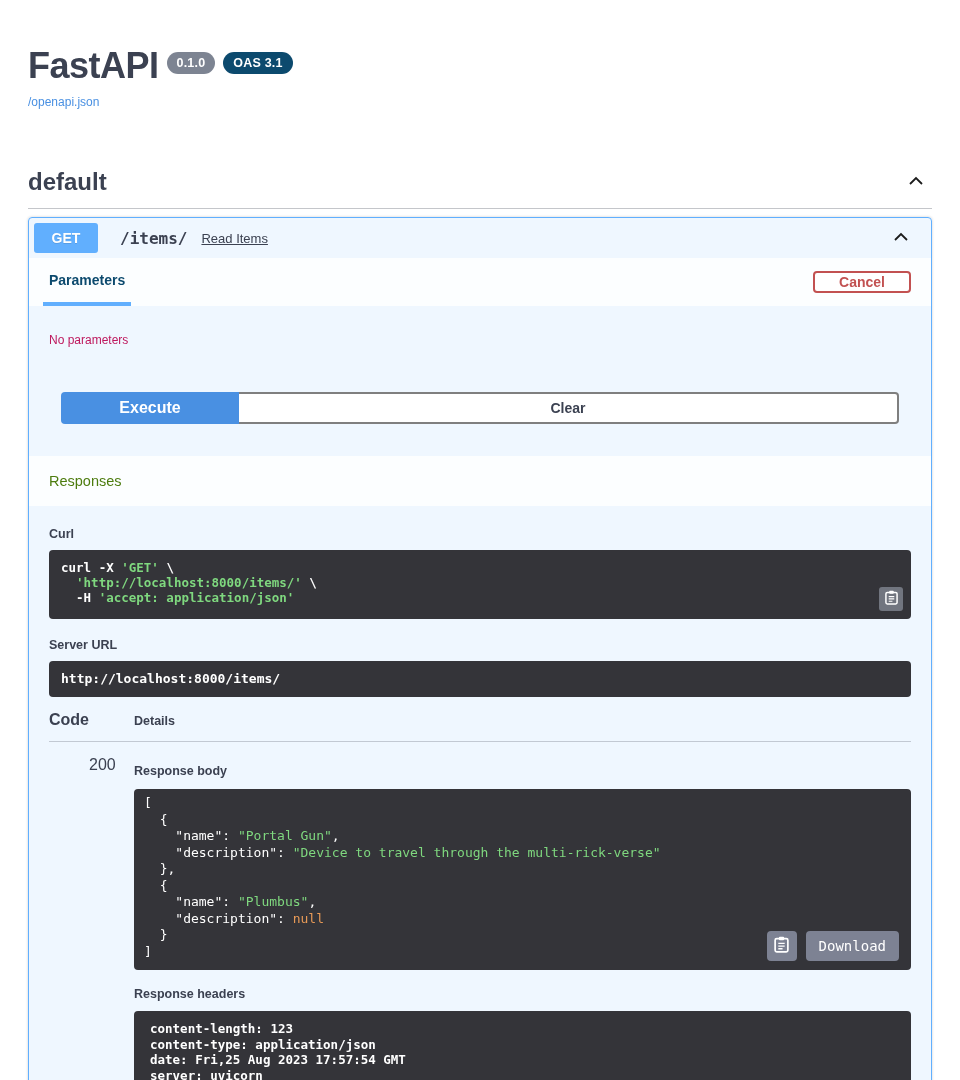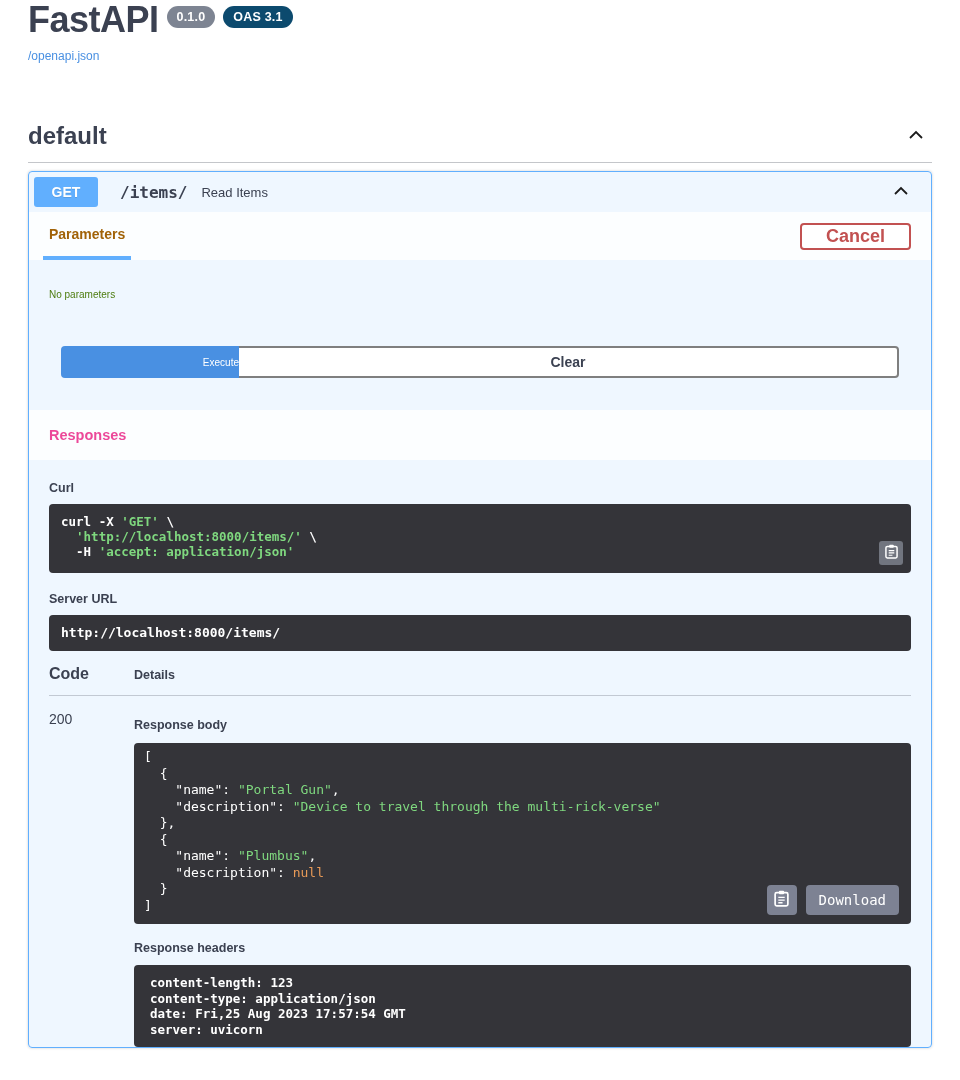--- a/index.html
+++ b/index.html
@@ -1,21 +1,21 @@
 <!DOCTYPE html>
 <html><head>
 <meta charset="utf-8">
 <style>
   * { margin: 0; padding: 0; box-sizing: border-box; }
   html, body { width: 960px; height: 1080px; overflow: hidden; background: #ffffff; }
   body { font-family: "Liberation Sans", "DejaVu Sans", sans-serif; color: #3b4151; }
   .page { width: 904px; margin-left: 28px; }
 
   
-  .info { }
+  .info { padding-top: 46px; }
   .title-row { display: flex; align-items: flex-start; gap: 8px; }
   .api-title { font-size: 36px; font-weight: bold; color: #3b4151; line-height: 40px; letter-spacing: -0.5px; }
   .badge { display: inline-block; font-size: 12.5px; font-weight: bold; color: #fff; border-radius: 57px;
            padding: 4px 10px; margin-top: 6px; letter-spacing: 0.2px; }
   .badge.version { background: #7d8492; }
   .badge.oas { background: #0c4a6e; }
   .spec-link { display: inline-block; margin-top: 9px; font-size: 12px; color: #4990e2; text-decoration: none; }
 
   
   .tag-header { margin-top: 58px; display: flex; align-items: center; justify-content: space-between;
@@ -25,45 +25,45 @@
 
   
   .opblock { margin-top: 8px; border: 1px solid #61affe; border-radius: 4px;
              background: rgba(97,175,254,.1); box-shadow: 0 0 3px rgba(0,0,0,.19); }
   .opblock-summary { display: flex; align-items: center; padding: 5px 14px 5px 5px; cursor: pointer; }
   .method-badge { background: #61affe; color: #fff; font-weight: bold; font-size: 14px;
                   width: 64px; text-align: center; padding: 7px 0; border-radius: 3px;
                   text-shadow: 0 1px 0 rgba(0,0,0,.1); }
   .op-path { font-family: "DejaVu Sans Mono", "Liberation Mono", monospace; font-weight: bold;
              font-size: 16px; color: #3b4151; margin-left: 22px; }
-  .op-summary-text { font-size: 13px; color: #3b4151; margin-left: 14px; }
+  .op-summary-text { font-size: 13px; color: #3b4151; margin-left: 14px; text-decoration: underline; }
   .opblock-summary .chevron-btn { margin-left: auto; }
 
   
   .tab-header { background: rgba(255,255,255,.8); height: 48px; display: flex; align-items: stretch;
                 padding: 0 20px; }
   .tab-item { display: flex; align-items: center; border-bottom: 4px solid #61affe; padding: 0 6px; margin-left: -6px; }
-  .tab-label { font-size: 14px; font-weight: bold; color: #a16207; }
+  .tab-label { font-size: 14px; font-weight: bold; color: #0c4a6e; }
   .cancel-btn { margin-left: auto; align-self: center; background: #fff; border: 2px solid #c25151;
-                color: #c25151; font-weight: bold; font-size: 18px; border-radius: 4px;
+                color: #c25151; font-weight: bold; font-size: 14px; border-radius: 4px;
                 padding: 1px 24px; cursor: pointer; font-family: inherit; }
 
   .no-params-section { padding: 24px 20px 0; }
-  .no-params-text { font-size: 10px; color: #4d7c0f; }
+  .no-params-text { font-size: 12px; color: #be185d; }
 
   
   .execute-row { display: flex; margin: 44px 32px 0; height: 32px; }
-  .execute-btn { flex: 0 0 178px; background: #4990e2; color: #fff; font-weight: normal; font-size: 10px;
-                 border: none; border-radius: 4px 0 0 4px; cursor: pointer; font-family: inherit; text-align: right; }
+  .execute-btn { flex: 0 0 178px; background: #4990e2; color: #fff; font-weight: bold; font-size: 16px;
+                 border: none; border-radius: 4px 0 0 4px; cursor: pointer; font-family: inherit; }
   .clear-btn { flex: 1; background: #fff; border: 2px solid #7f7f7f; border-left: none; color: #3b4151;
                font-weight: bold; font-size: 14px; border-radius: 0 4px 4px 0; cursor: pointer; font-family: inherit; }
   .execute-section-pad { height: 32px; }
 
   .responses-header { background: rgba(255,255,255,.8); padding: 16px 20px; }
-  .responses-header-label { font-size: 14.5px; font-weight: bold; color: #ec4899; }
+  .responses-header-label { font-size: 14.5px; font-weight: normal; color: #4d7c0f; }
 
   
   .responses-inner { padding: 18px 20px 0; }
   .small-label { font-size: 12.5px; font-weight: bold; color: #3b4151; }
 
   .code-block { background: #343439; border-radius: 4px; color: #fff; position: relative;
                 font-family: "DejaVu Sans Mono", "Liberation Mono", monospace; }
   pre { font-family: inherit; white-space: pre; }
 
   .curl-block { margin-top: 8px; padding: 10px 12px 14px; font-size: 12.5px; font-weight: bold; line-height: 15px; }
@@ -75,21 +75,21 @@
   .mt16 { margin-top: 16px; }
   .mt14 { margin-top: 14px; }
 
   .srv-table-head { display: flex; margin-top: 14px; align-items: baseline; }
   .col-code { flex: 0 0 85px; }
   .code-col-label { font-size: 16px; font-weight: bold; color: #3b4151; }
   .details-col-label { font-size: 12.5px; font-weight: bold; color: #3b4151; }
   .srv-hr { border: none; border-top: 1px solid rgba(59,65,81,.25); margin-top: 12px; }
 
   .response-row { display: flex; margin-top: 14px; }
-  .status-code { font-size: 14px; color: #3b4151; }
+  .status-code { font-size: 16px; color: #3b4151; margin-left: 40px; }
   .details-cell { flex: 1; min-width: 0; }
   .response-body-label { display: inline-block; margin-top: 8px; }
 
   .body-block { margin-top: 10px; padding: 6px 10px 10px; font-size: 13px; line-height: 16.5px; }
   .tok-w { color: #ffffff; }
   .tok-g { color: #7fd87f; }
   .tok-o { color: #e89a57; }
 
   .body-actions { position: absolute; right: 12px; bottom: 9px; display: flex; gap: 9px; align-items: center; }
   .copy-btn-lg { width: 30px; height: 30px; background: #7d8293; border: none; border-radius: 4px;

